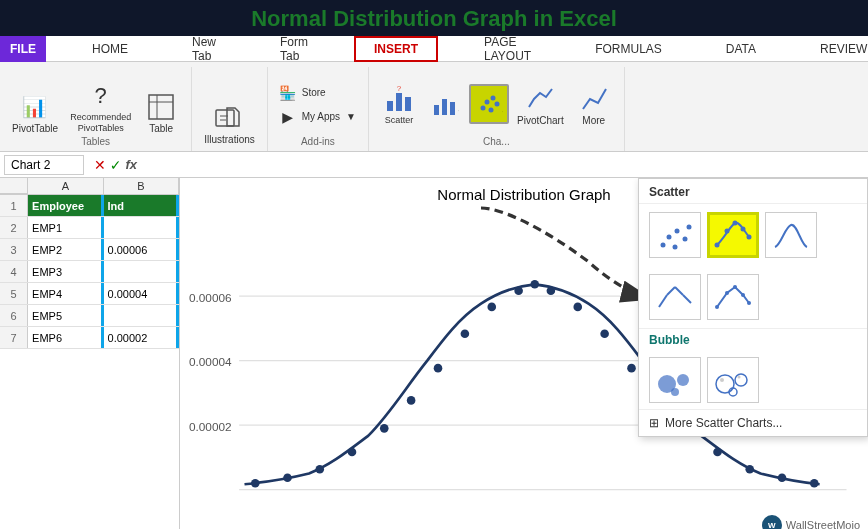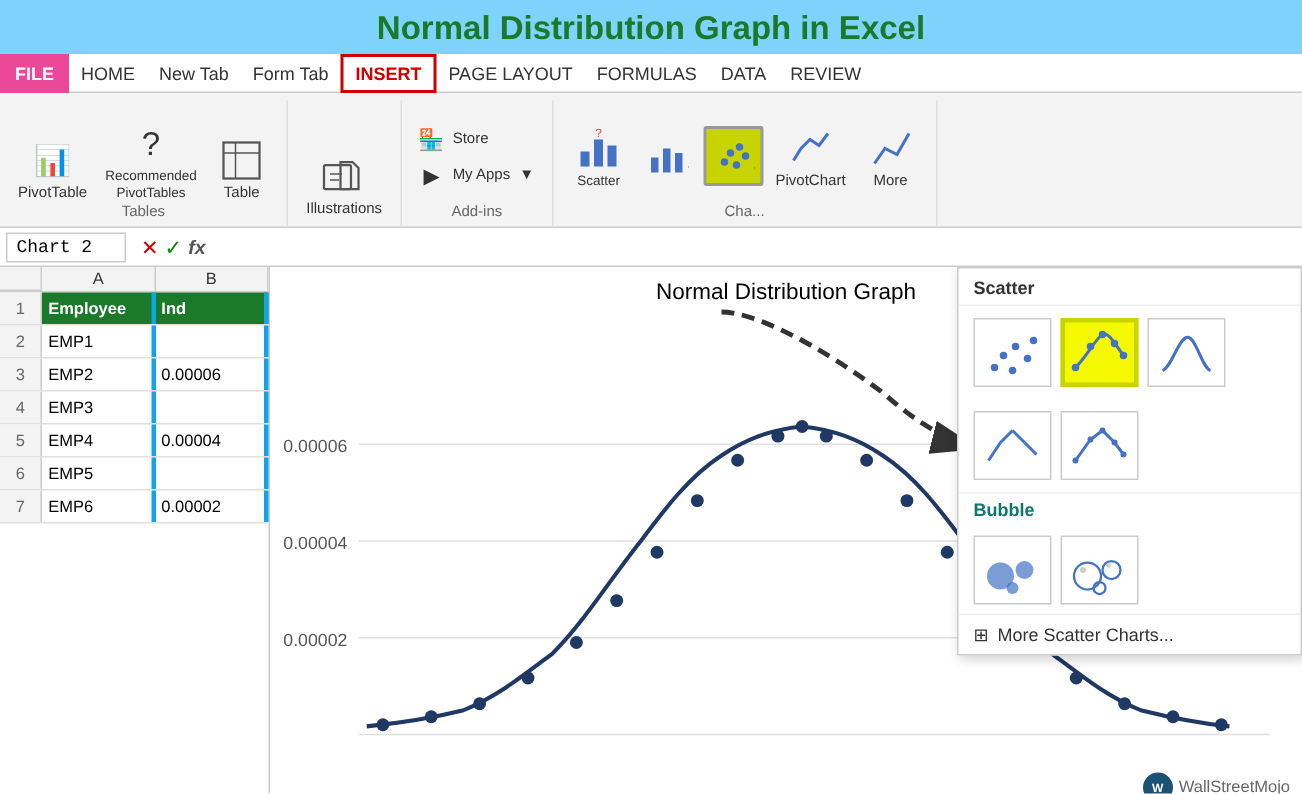--- a/index.html
+++ b/index.html
@@ -5,50 +5,51 @@
     * { box-sizing: border-box; margin: 0; padding: 0; }
     body { font-family: 'Segoe UI', Arial, sans-serif; font-size: 12px; background: #fff; width: 868px; height: 529px; overflow: hidden; }
 
     
     .page-title {
       text-align: center;
       padding: 6px 0 4px;
       font-size: 22px;
       font-weight: bold;
       color: #1a7a2a;
-      background: #7dd3fc;
+      background: #0f172a;
     }
 
     
     .menu-bar {
       display: flex;
       align-items: center;
       background: #fff;
       border-bottom: 1px solid #ccc;
       height: 26px;
     }
     .file-btn {
-      background: #ec4899;
+      background: #6d28d9;
       color: #fff;
       padding: 4px 10px;
       font-size: 12px;
       font-weight: bold;
       height: 26px;
       display: flex;
       align-items: center;
       cursor: pointer;
     }
     .menu-item {
-      padding: 4px 8px;
+      padding: 4px 18px;
       font-size: 12px;
       color: #333;
       cursor: pointer;
       height: 26px;
       display: flex;
       align-items: center;
+      margin-left: 28px;
     }
     .menu-item.active {
       color: #c00;
       border: 2px solid #c00;
       font-weight: bold;
     }
 
     
     .ribbon {
       background: #f3f3f3;
@@ -118,21 +119,20 @@
       background: #fff;
     }
     .cell-ref {
       border: 1px solid #ccc;
       padding: 2px 6px;
       width: 80px;
       font-size: 12px;
       margin: 2px 4px;
       display: flex;
       align-items: center;
-      font-family: Liberation Mono, monospace;
     }
     .formula-icons {
       display: flex;
       align-items: center;
       gap: 4px;
       padding: 0 6px;
       color: #555;
     }
     .formula-input {
       flex: 1;

